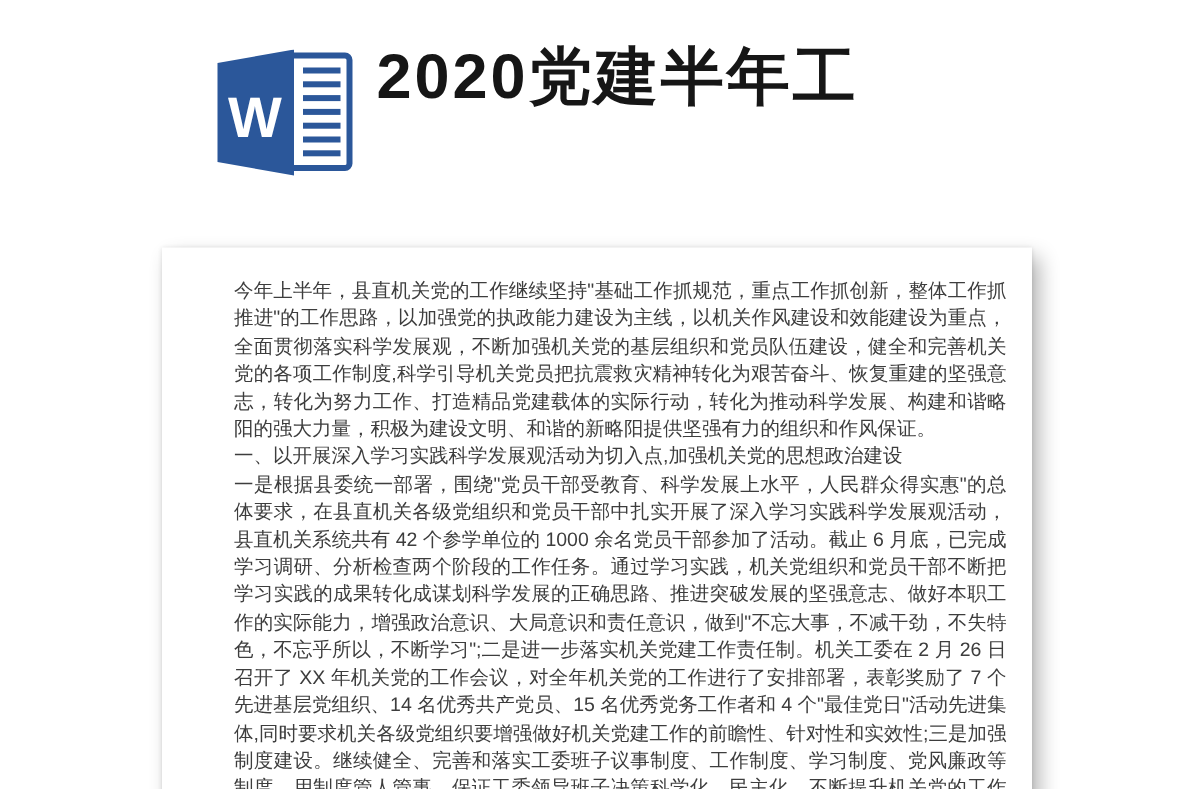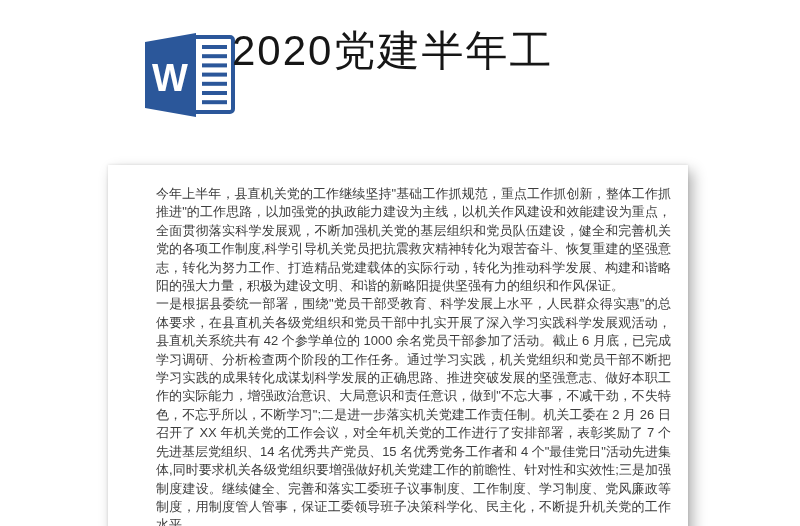--- a/index.html
+++ b/index.html
@@ -8,22 +8,22 @@
     background: #ffffff;
     overflow: hidden;
     font-family: "Liberation Sans", "DejaVu Sans", sans-serif;
   }
   .stage { position: relative; width: 800px; height: 526px; background: #ffffff; }
 
   
   .doc-header { position: absolute; left: 0; top: 0; width: 800px; height: 150px; }
   .word-icon-box { position: absolute; left: 143px; top: 33px; width: 93px; height: 86px; }
   .doc-title {
-    position: absolute; left: 232px; top: 28px;
-    font-size: 42px; line-height: 45px; font-weight: 400;
+    position: absolute; left: 251px; top: 28px;
+    font-size: 42px; line-height: 45px; font-weight: 700;
     color: #161616; letter-spacing: 2px; white-space: nowrap;
   }
 
   
   .doc-card {
     position: absolute; left: 108px; top: 165px;
     width: 580px; height: 400px;
     background: #ffffff;
     box-shadow: 5px 6px 13px rgba(0,0,0,0.30), 0 0 3px rgba(0,0,0,0.12);
     padding: 20px 17px 0 48px;
@@ -63,16 +63,17 @@
     </div>
 
     <div class="doc-title">
       <div>2020党建半年工</div>
     </div>
 
   </div>
 
   <div class="doc-card">
     <p>今年上半年，县直机关党的工作继续坚持"基础工作抓规范，重点工作抓创新，整体工作抓推进"的工作思路，以加强党的执政能力建设为主线，以机关作风建设和效能建设为重点，全面贯彻落实科学发展观，不断加强机关党的基层组织和党员队伍建设，健全和完善机关党的各项工作制度,科学引导机关党员把抗震救灾精神转化为艰苦奋斗、恢复重建的坚强意志，转化为努力工作、打造精品党建载体的实际行动，转化为推动科学发展、构建和谐略阳的强大力量，积极为建设文明、和谐的新略阳提供坚强有力的组织和作风保证。</p>
+    <p>一、以开展深入学习实践科学发展观活动为切入点,加强机关党的思想政治建设</p>
     <p>一是根据县委统一部署，围绕"党员干部受教育、科学发展上水平，人民群众得实惠"的总体要求，在县直机关各级党组织和党员干部中扎实开展了深入学习实践科学发展观活动，县直机关系统共有 42 个参学单位的 1000 余名党员干部参加了活动。截止 6 月底，已完成学习调研、分析检查两个阶段的工作任务。通过学习实践，机关党组织和党员干部不断把学习实践的成果转化成谋划科学发展的正确思路、推进突破发展的坚强意志、做好本职工作的实际能力，增强政治意识、大局意识和责任意识，做到"不忘大事，不减干劲，不失特色，不忘乎所以，不断学习";二是进一步落实机关党建工作责任制。机关工委在 2 月 26 日召开了 XX 年机关党的工作会议，对全年机关党的工作进行了安排部署，表彰奖励了 7 个先进基层党组织、14 名优秀共产党员、15 名优秀党务工作者和 4 个"最佳党日"活动先进集体,同时要求机关各级党组织要增强做好机关党建工作的前瞻性、针对性和实效性;三是加强制度建设。继续健全、完善和落实工委班子议事制度、工作制度、学习制度、党风廉政等制度，用制度管人管事，保证工委领导班子决策科学化、民主化，不断提升机关党的工作水平。</p>
   </div>
 
 </div>
 
 </body></html>

